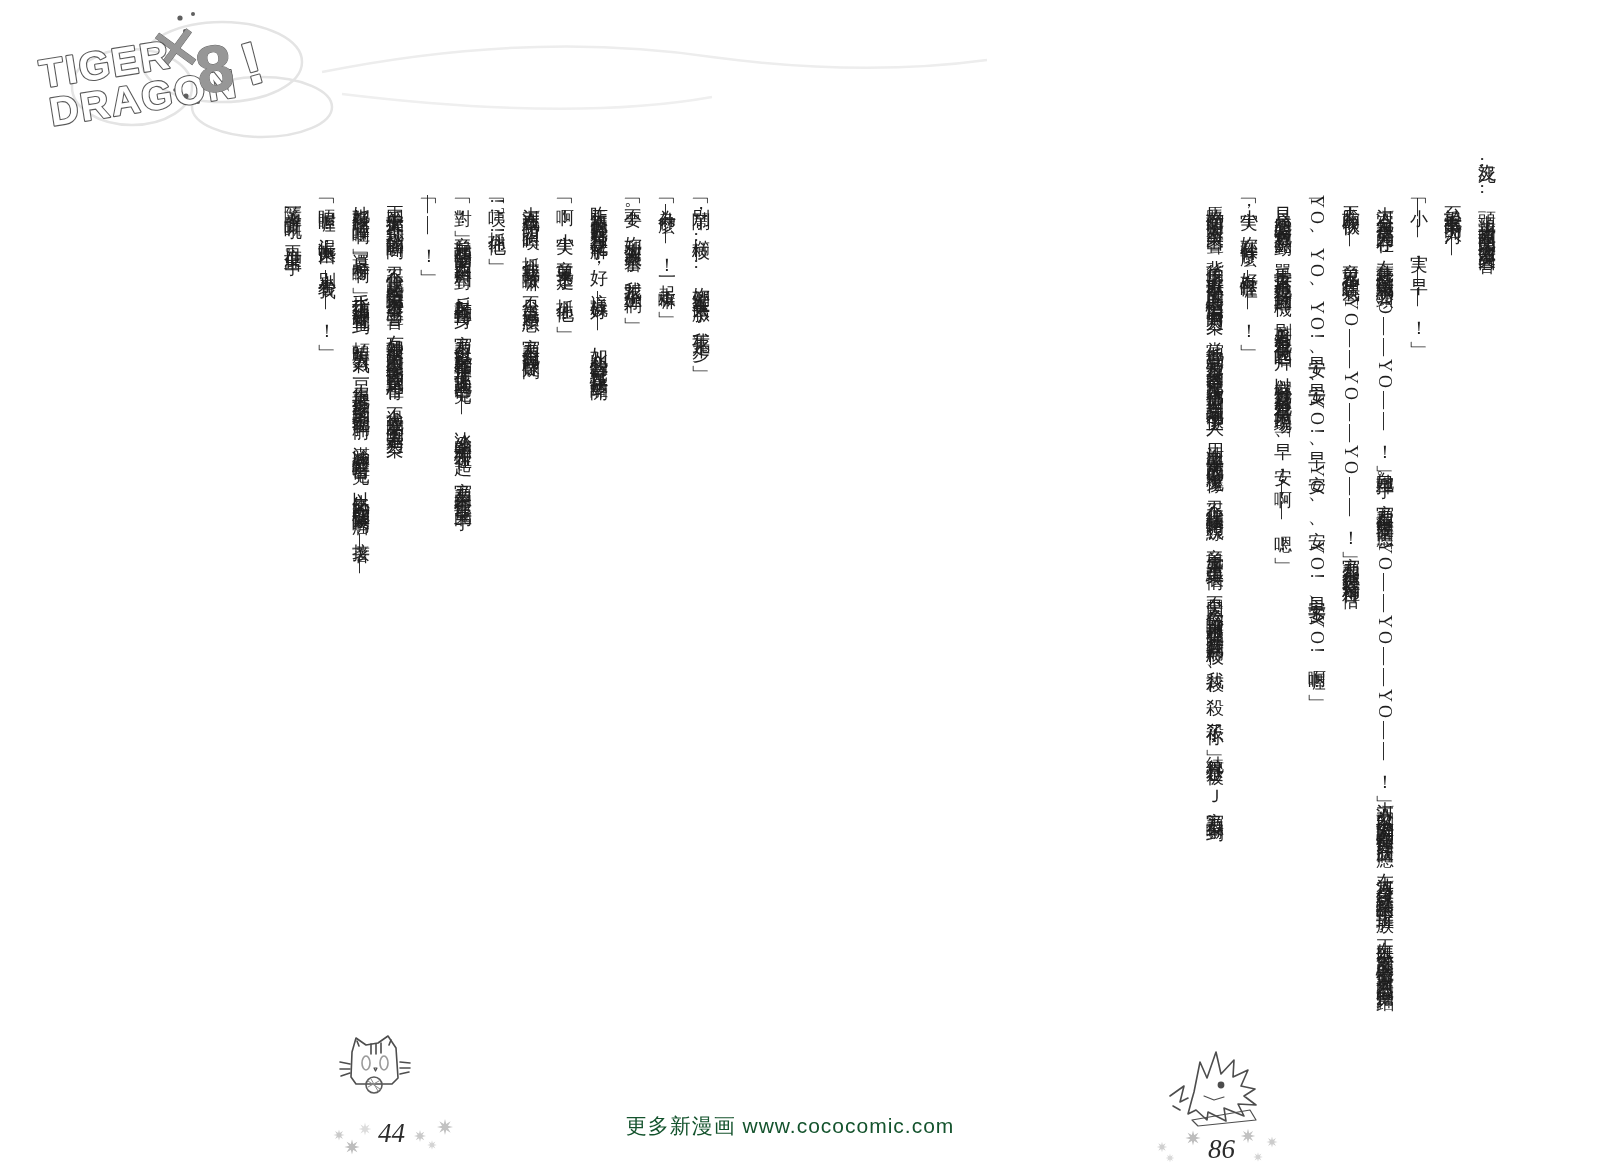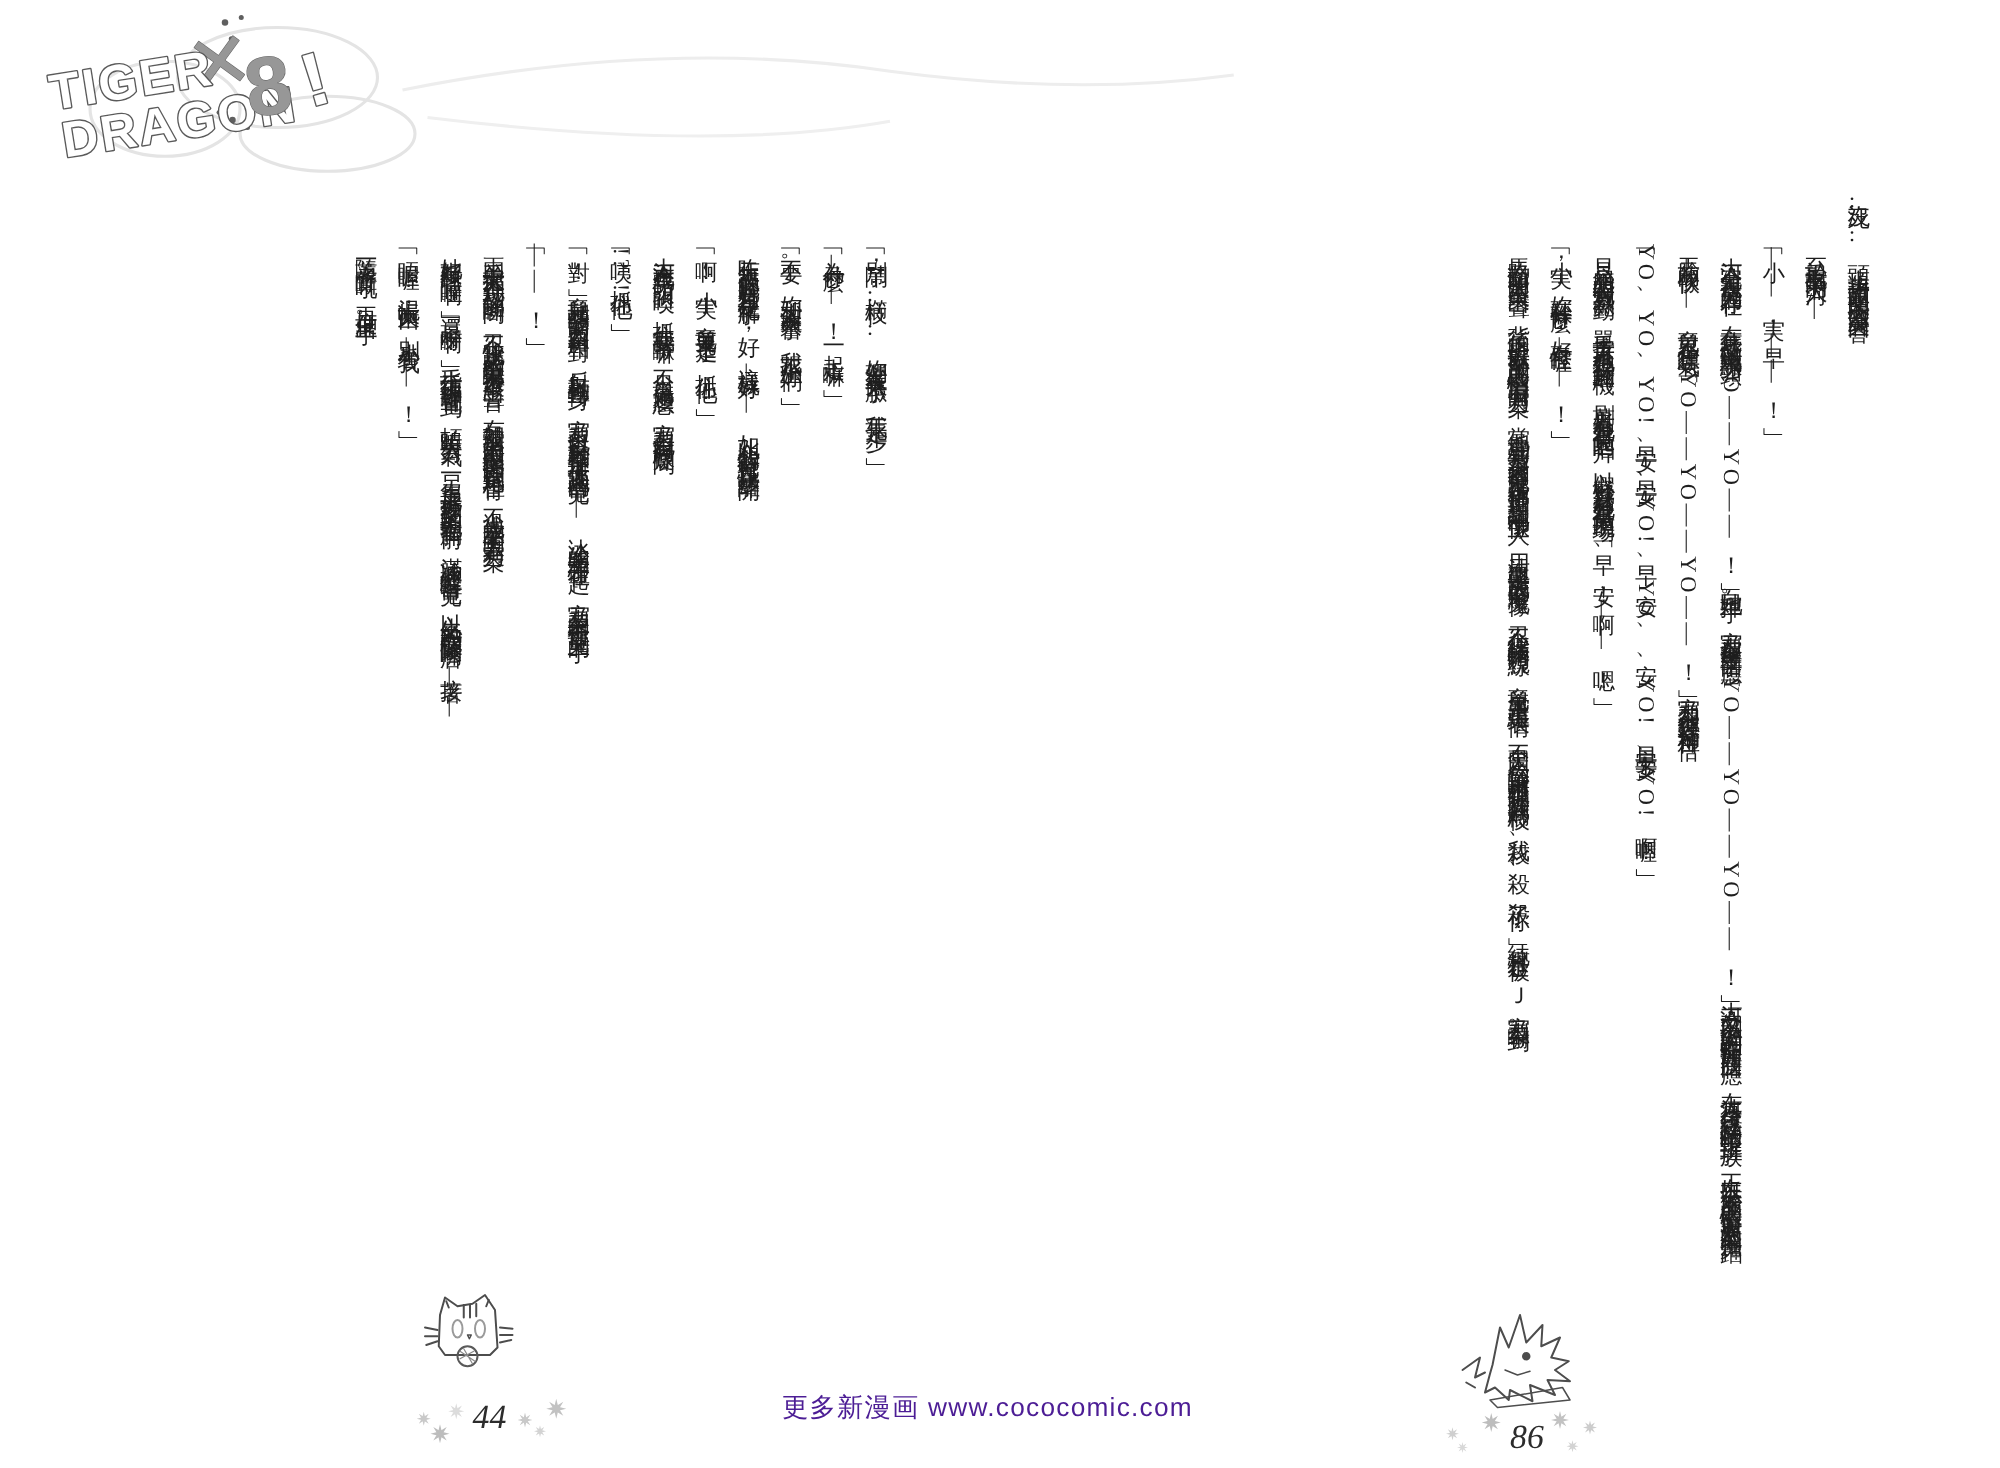--- a/index.html
+++ b/index.html
@@ -34,21 +34,21 @@
   
   .page-number{
     position:absolute;font-style:italic;font-size:27px;color:#2c2c2c;
     font-family:"Liberation Serif","DejaVu Serif",serif;
   }
   #pagenum-left{left:378px;top:1118px;}
   #pagenum-right{left:1208px;top:1134px;}
   .footer{
     position:absolute;left:0;top:1112px;width:1580px;text-align:center;
     font-family:"Liberation Sans","DejaVu Sans",sans-serif;
-    font-size:21px;color:#4c1d95;letter-spacing:1px;
+    font-size:21px;color:#14532d;letter-spacing:1px;
   }
   .mascot{position:absolute;}
   #mascot-cat{left:338px;top:1032px;}
   #mascot-dragon{left:1158px;top:1044px;}
   .spark{position:absolute;}
   svg{display:block;}
 </style>
 </head>
 <body>
 

